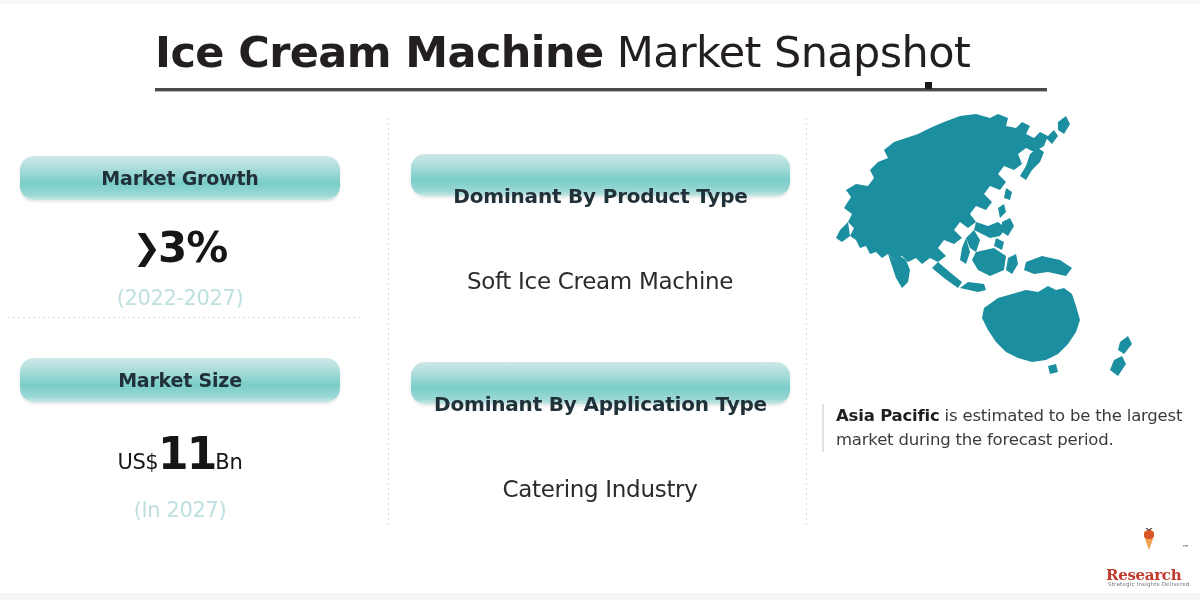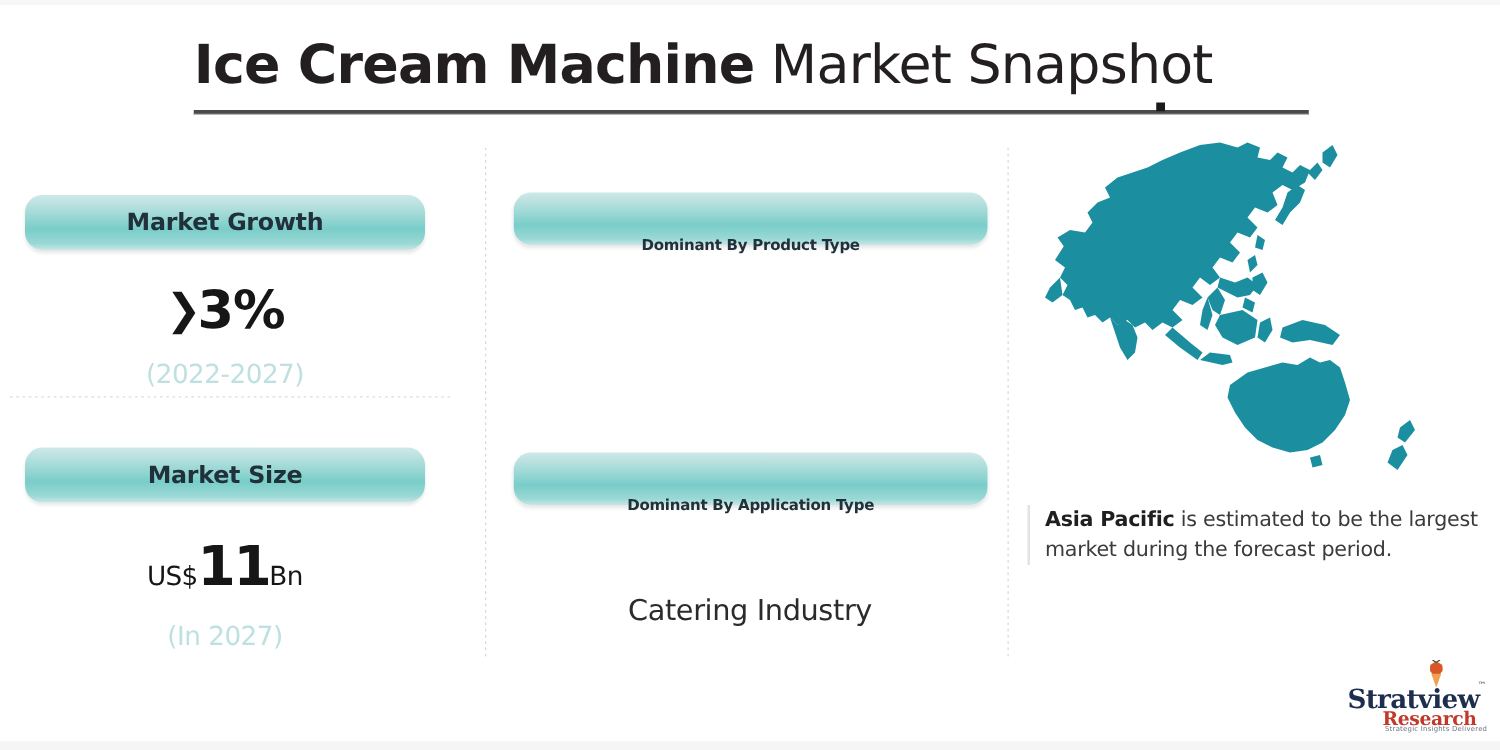--- a/index.html
+++ b/index.html
@@ -115,21 +115,21 @@
     white-space: nowrap;
   }
 
   .pill.left-pill  { left: 20px; width: 320px; height: 44px; }
   .pill.mg  { top: 156px; }
   .pill.ms  { top: 358px; }
 
   .pill.mid-pill { left: 411px; width: 379px; height: 42px; }
   .pill.dp { top: 154px; }
   .pill.da { top: 362px; }
-  .pill.mid-pill .pill-label { font-size: 12px; margin-top: 42px; }
+  .pill.mid-pill .pill-label { font-size: 20px; margin-top: 42px; }
 
   
   .val-block { position: absolute; left: 20px; width: 320px; text-align: center; }
   .val-growth { top: 224px; }
   .val-size   { top: 432px; }
 
   .big-growth {
     font-family: "DejaVu Sans", sans-serif;
     font-weight: 700;
     font-size: 42px;
@@ -303,20 +303,21 @@
     <span class="pill-label">Market Size</span>
   </div>
   <div class="val-block val-size">
     <div class="money"><span class="cur">US$</span><span class="num">11</span><span class="unit">Bn</span></div>
     <div class="sub-note">(In 2027)</div>
   </div>
 
   <div class="pill mid-pill dp">
     <span class="pill-label">Dominant By Product Type</span>
   </div>
+  <div class="mid-val v1">Soft Ice Cream Machine</div>
 
   <div class="pill mid-pill da">
     <span class="pill-label">Dominant By Application Type</span>
   </div>
   <div class="mid-val v2">Catering Industry</div>
 
   <div class="map-wrap">
     <svg viewBox="0 0 364 288" xmlns="http://www.w3.org/2000/svg" aria-hidden="true">
       <g fill="#1b8fa0">
 
@@ -389,20 +390,19 @@
   <div class="logo">
     <div class="logo-mark">
       <svg viewBox="0 0 26 26" xmlns="http://www.w3.org/2000/svg" aria-hidden="true">
         <path d="M13 1 L18 4 L18 9 L13 12 L8 9 L8 4 Z" fill="#e8843a"></path>
         <circle cx="13" cy="7" r="5" fill="#d8572a"></circle>
         <path d="M9 11 L17 11 L13 22 Z" fill="#f0a050"></path>
         <path d="M13 2 L16 0" stroke="#4a4a4a" stroke-width="1.1" fill="none"></path>
         <path d="M13 2 L10 0" stroke="#4a4a4a" stroke-width="1.1" fill="none"></path>
       </svg>
     </div>
-    <div class="logo-name">Stratview</div>
     <div class="logo-tm">™</div>
     <div class="logo-sub">Research</div>
     <div class="logo-tag">Strategic Insights Delivered</div>
   </div>
 
   <div class="bottom-strip"></div>
 </div>
 
 </body></html>

